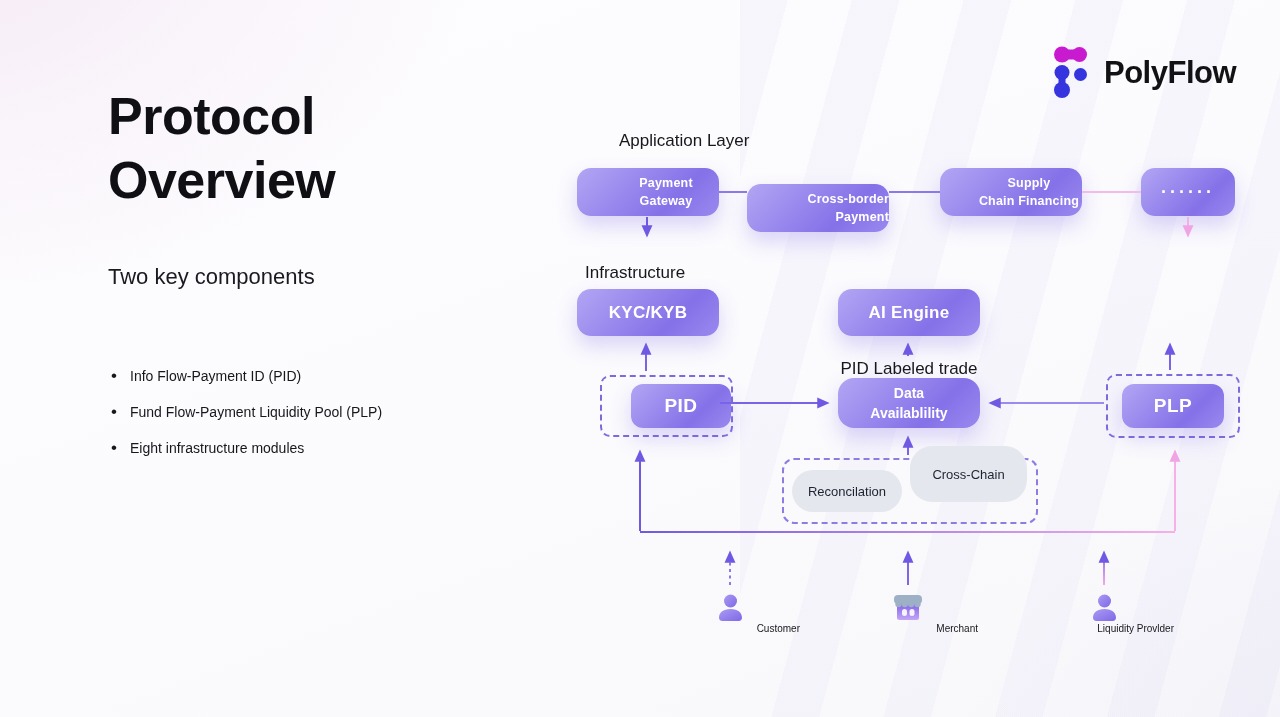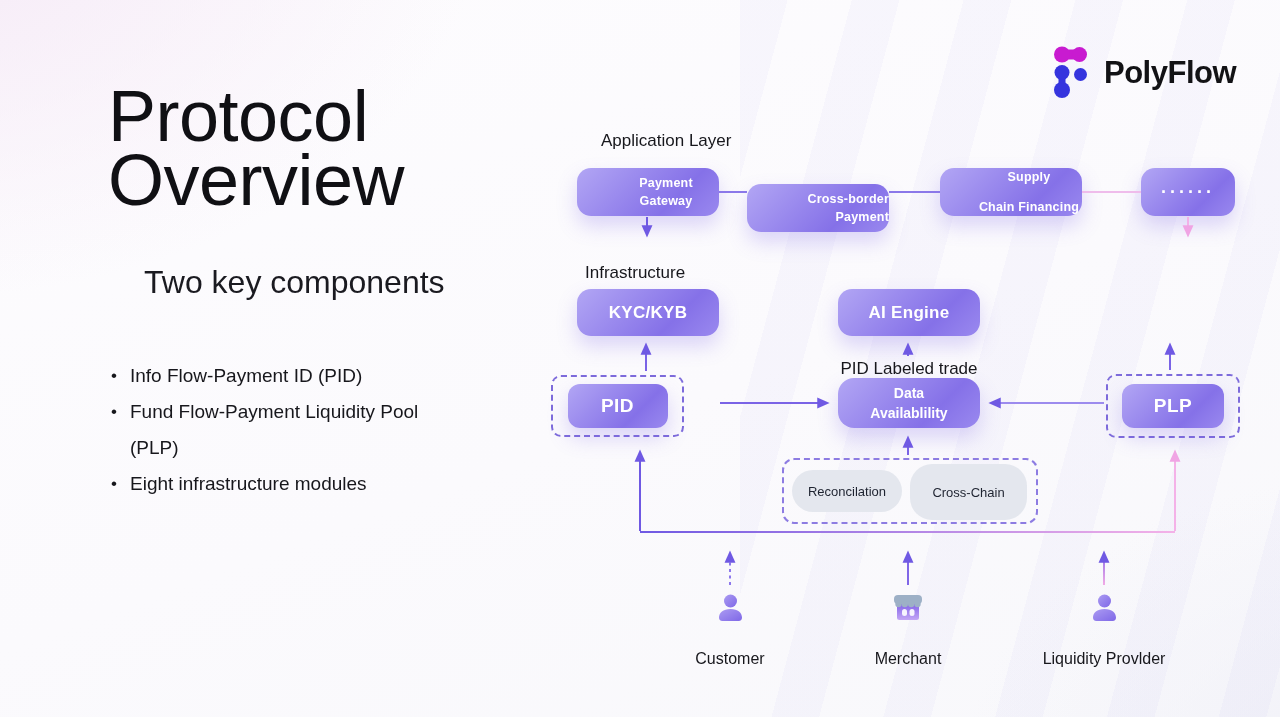--- a/index.html
+++ b/index.html
@@ -13,24 +13,24 @@
       linear-gradient(160deg, #fdfcfe 0%, #fbfafd 55%, #f8f8fb 100%);
   }
   .stripes {
     position:absolute; top:0; bottom:0; left:740px; right:0; pointer-events:none;
     background:repeating-linear-gradient(105deg,
       rgba(124,110,224,0.04) 0 46px, rgba(124,110,224,0) 46px 108px);
   }
 
   
   .left-col { position:absolute; left:108px; top:84px; width:400px; }
-  .page-title { font-size:72px; line-height:64px; font-weight:400; letter-spacing:-0.5px; color:#101014; }
-  .subtitle { position:absolute; left:108px; top:264px; font-size:32px; font-weight:500; color:#1a1a20;margin-left:36px; }
+  .page-title { font-size:52px; line-height:64px; font-weight:700; letter-spacing:-0.5px; color:#101014; }
+  .subtitle { position:absolute; left:108px; top:264px; font-size:22px; font-weight:500; color:#1a1a20; }
   .bullet-list { position:absolute; left:108px; top:358px; width:316px; list-style:none; }
-  .bullet-list li { position:relative; padding-left:22px; font-size:19px; line-height:36px; color:#17171c; }
+  .bullet-list li { position:relative; padding-left:22px; font-size:14px; line-height:36px; color:#17171c; }
   .bullet-list li::before { content:"•"; position:absolute; left:3px; top:0; font-size:17px; }
 
   
   .logo { position:absolute; left:1054px; top:46px; display:flex; align-items:center; gap:16px; }
   .logo-text { font-size:31px; font-weight:600; letter-spacing:-0.5px; color:#121215; }
 
   
   .layer-label { position:absolute; font-size:17px; color:#17171c; }
 
   
@@ -54,21 +54,21 @@
 
   .modules-box { border-color:#8d7ce2; border-radius:12px; }
   .pill {
     position:absolute; background:#e4e7ee; border-radius:22px;
     display:flex; align-items:center; justify-content:center;
     font-size:13px; color:#1e2330;
   }
 
   
   .actor-icon { position:absolute; display:flex; justify-content:center; }
-  .actor-label { position:absolute; width:140px; text-align:center; font-size:16px; color:#17171c;margin-top:27px; }
+  .actor-label { position:absolute; width:140px; text-align:right; font-size:10px; color:#17171c; }
 
   .wires { position:absolute; left:0; top:0; pointer-events:none; }
 </style>
 </head>
 <body>
 
 <div id="slide">
   <div class="stripes"></div>
 
   <div class="left-col">
@@ -90,47 +90,47 @@
       <circle cx="8" cy="8.5" r="8" fill="#c81bd0"></circle>
       <circle cx="25.5" cy="8.5" r="7.5" fill="#c81bd0"></circle>
       <rect x="4.5" y="26" width="7" height="17" fill="#3534de"></rect>
       <circle cx="8" cy="26.5" r="7.5" fill="#3534de"></circle>
       <circle cx="8" cy="44" r="8" fill="#3534de"></circle>
       <circle cx="26.5" cy="28.5" r="6.5" fill="#3534de"></circle>
     </svg>
     <span class="logo-text">PolyFlow</span>
   </div>
 
-  <div class="layer-label" style="left:601px; top:131px;">Application Layer</div>
+  <div class="layer-label" style="left:619px; top:131px;">Application Layer</div>
   <div class="layer-label" style="left:585px; top:263px;">Infrastructure</div>
 
   <div class="gbox app-box" style="left:577px; top:168px; width:142px; height:48px;">
     <span>Payment</span>
     <span>Gateway</span>
   </div>
   <div class="gbox app-box" style="left:747px; top:184px; width:142px; height:48px;align-items:flex-end;">
     <span>Cross-border</span>
     <span>Payment</span>
   </div>
-  <div class="gbox app-box" style="left:940px; top:168px; width:142px; height:48px;justify-content:space-between;">
+  <div class="gbox app-box" style="left:940px; top:168px; width:142px; height:48px;">
     <span>Supply</span>
     <span>Chain Financing</span>
   </div>
   <div class="gbox dots-box" style="left:1141px; top:168px; width:94px; height:48px;">
     <span>······</span>
   </div>
 
   <div class="gbox infra-box" style="left:577px; top:289px; width:142px; height:47px;">
     <span>KYC/KYB</span>
   </div>
   <div class="gbox infra-box" style="left:838px; top:289px; width:142px; height:47px;align-items:center;">
     <span>AI Engine</span>
   </div>
 
-  <div class="dashbox" style="left:551px; top:375px; width:133px; height:62px;">
+  <div class="dashbox" style="left:600px; top:375px; width:133px; height:62px;justify-content:flex-end;">
     <div class="gbox key-box" style="position:relative; width:100px; height:44px;">
       <span>PID</span>
     </div>
   </div>
 
   <div class="annotation" style="left:838px; top:359px; width:142px;">PID Labeled trade data</div>
 
   <div class="gbox da-box" style="left:838px; top:378px; width:142px; height:50px;">
     <span>Data</span>
     <span>Availablility</span>
@@ -139,21 +139,21 @@
   <div class="dashbox" style="left:1106px; top:374px; width:134px; height:64px;">
     <div class="gbox key-box" style="position:relative; width:102px; height:44px;">
       <span>PLP</span>
     </div>
   </div>
 
   <div class="dashbox modules-box" style="left:782px; top:458px; width:256px; height:66px;"></div>
   <div class="pill" style="left:792px; top:470px; width:110px; height:42px;">
     <span>Reconcilation</span>
   </div>
-  <div class="pill" style="left:910px; top:464px; width:117px; height:56px;">
+  <div class="pill" style="left:910px; top:446px; width:117px; height:56px;">
     <span>Cross-Chain</span>
   </div>
 
   <div class="actor-icon" style="left:706px; top:594px; width:48px;">
     <svg width="27" height="28" viewBox="0 0 27 28">
       <defs>
         <linearGradient id="gp1" x1="0" y1="0" x2="1" y2="1">
           <stop offset="0" stop-color="#ab9bf2"></stop>
             <stop offset="1" stop-color="#7f68e7"></stop>
         </linearGradient>

